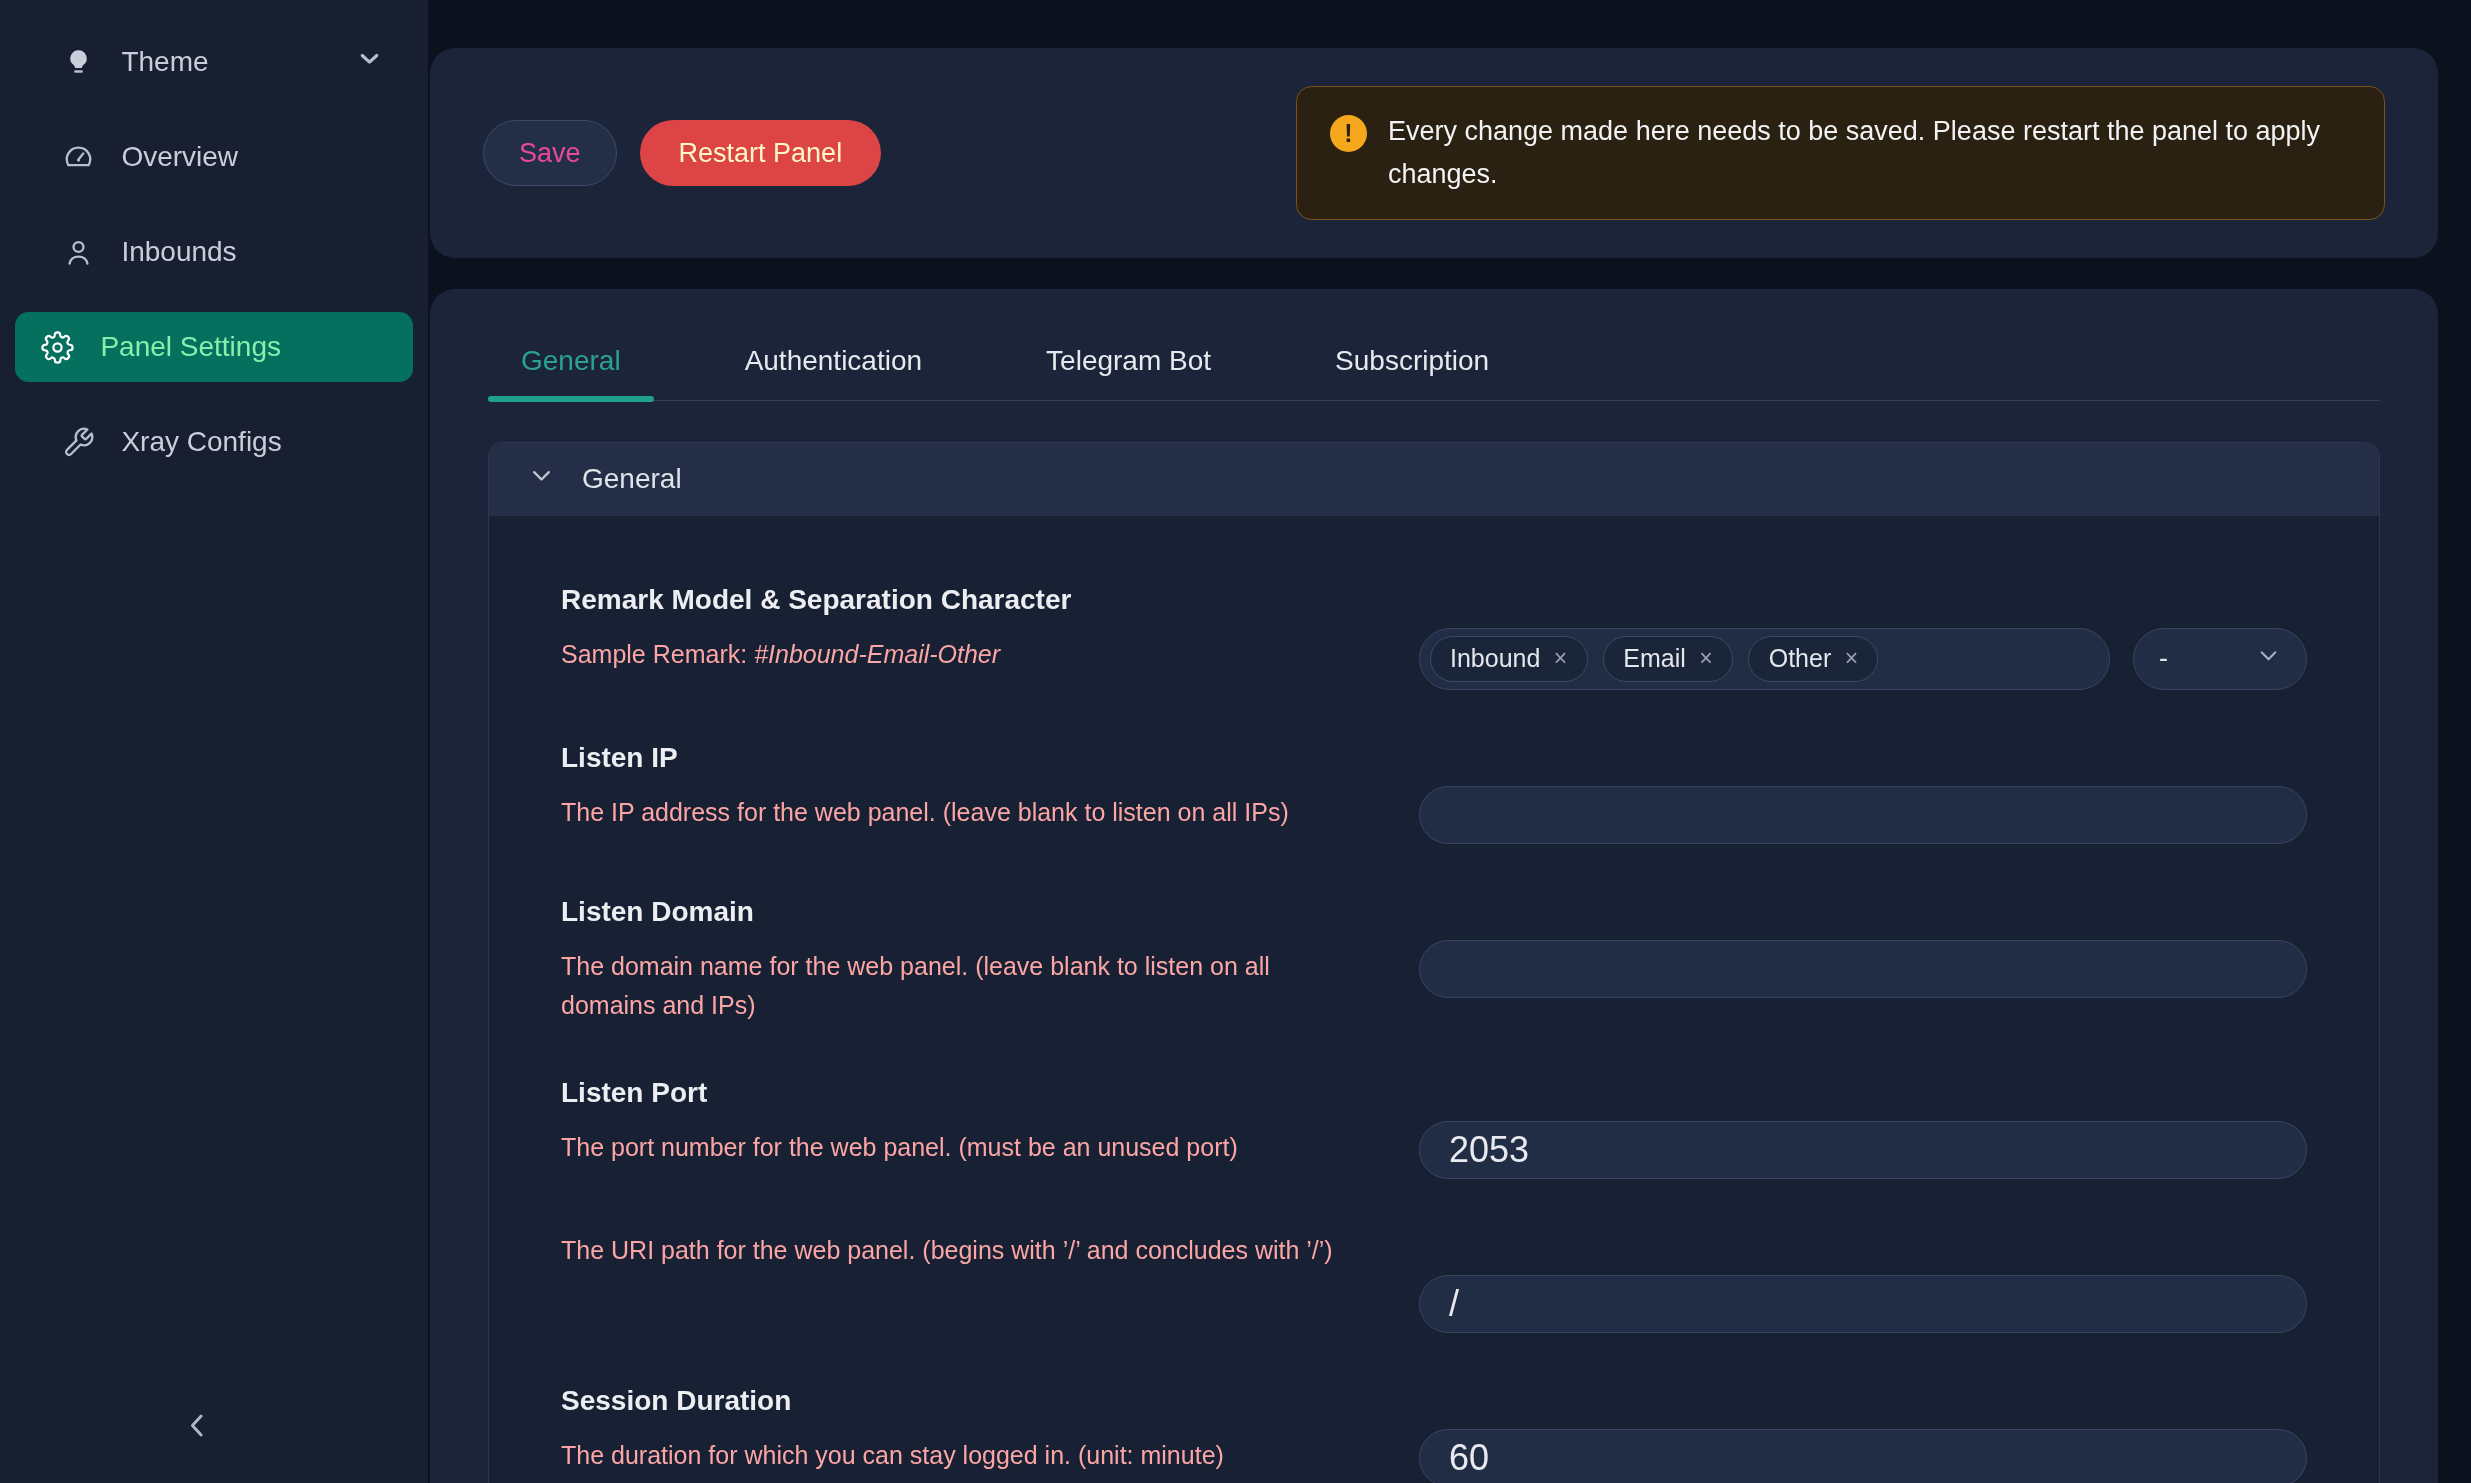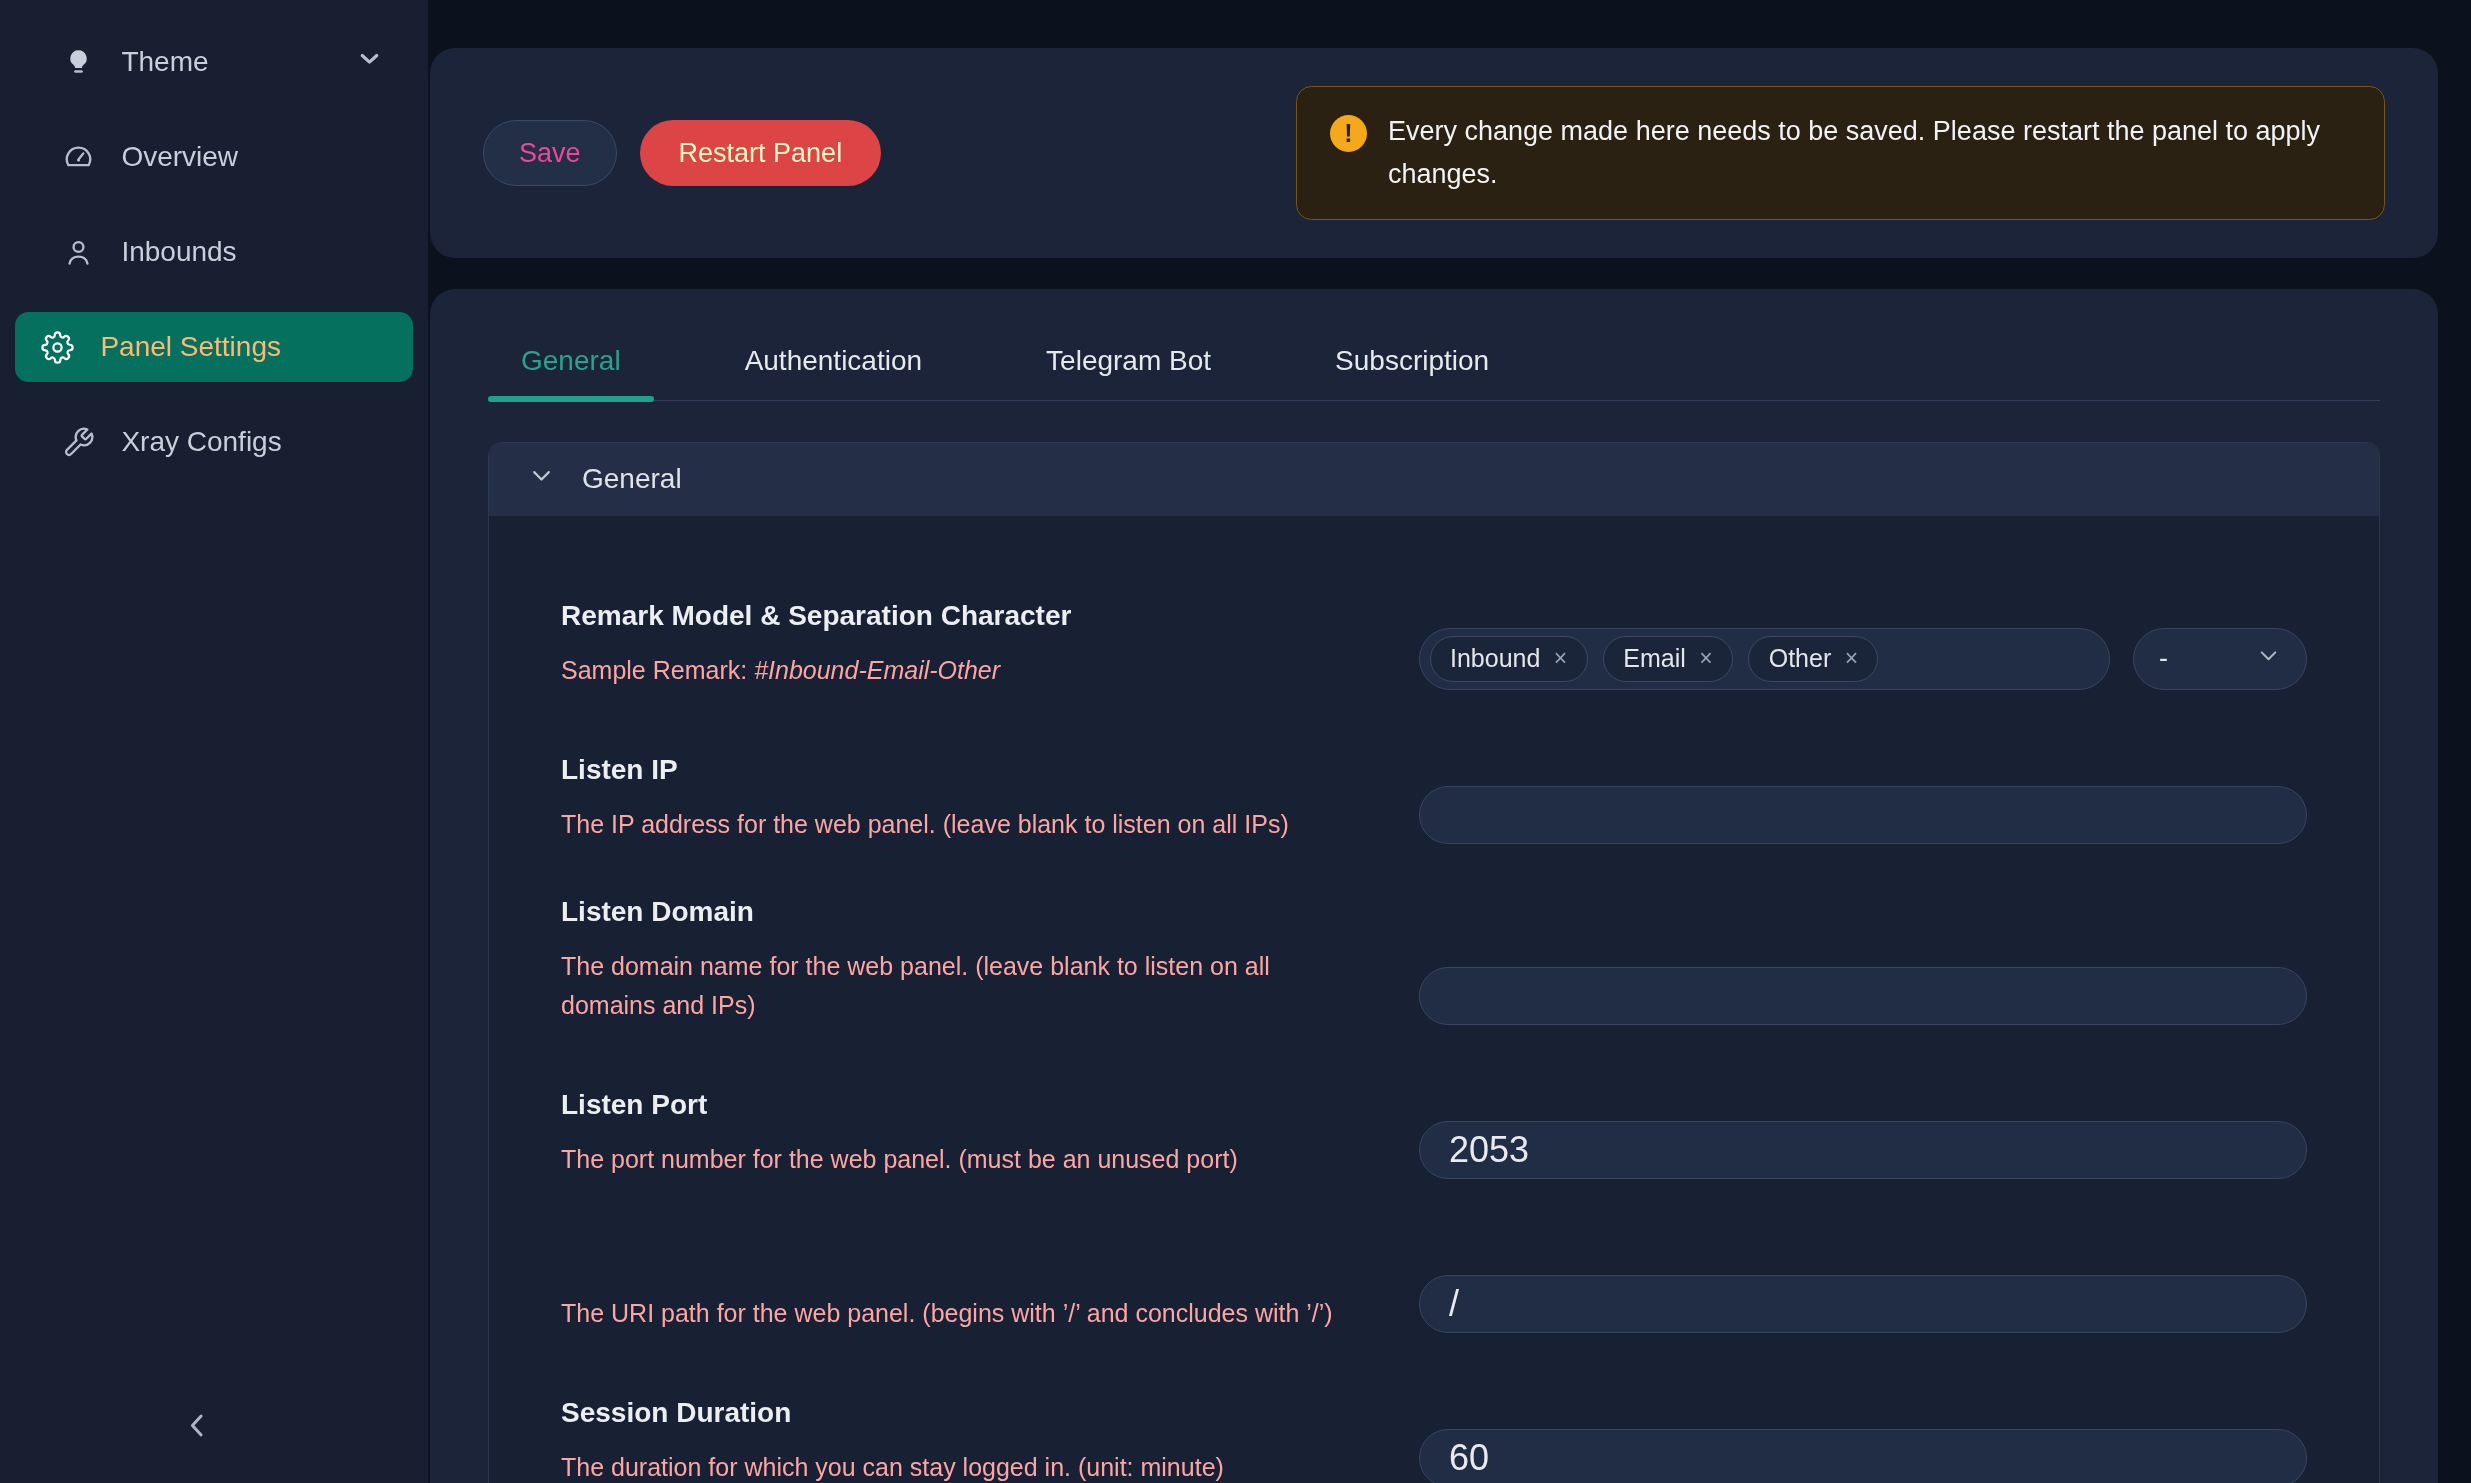--- a/index.html
+++ b/index.html
@@ -15,21 +15,21 @@
     position:absolute; left:0; top:0; width:428px; height:1483px;
     background:#171f30; padding-top:27px;
   }
   .side-item {
     display:flex; align-items:center; height:70px;
     margin:0 15.4px 25px 15.4px; padding:0 29px 0 46px;
     border-radius:13.5px; color:#c9cfda; font-size:28px; cursor:pointer;
   }
   .side-item .icon { width:35px; height:35px; flex:none; margin-right:25px; display:flex; align-items:center; justify-content:center; }
   .side-item svg { stroke:#b7bfcc; }
-  .side-item.active { background:#05705e; color:#fdba74;padding-left:25px; }
+  .side-item.active { background:#05705e; color:#86efac;padding-left:25px; }
   .side-item.active svg { stroke:#ffffff; }
   .side-chevron { margin-left:auto; }
   .collapse-btn {
     position:absolute; bottom:21px; left:162px; width:70px; height:70px;
     display:flex; align-items:center; justify-content:center; cursor:pointer;
   }
   
   .main { margin-left:394px; padding:48px 34px 0 36px; }
   .card { background:#1b2438; border-radius:25px; }
   .toolbar-card {
@@ -69,21 +69,21 @@
     content:""; position:absolute; left:0; right:0; bottom:-1.9px; height:5.8px;
     background:#1fa18d; border-radius:2.9px;
   }
   .section { margin-top:41px; border:1.9px solid #2c3750; border-radius:13.5px; overflow:hidden; }
   .section-header {
     height:73px; background:#242e46; display:flex; align-items:center;
     padding:0 39px; gap:27px; font-size:28px; color:#dfe3ea; cursor:pointer;
   }
   .section-body { background:#182133; padding:68px 72px 39px; }
   
-  .frow { display:flex; align-items:flex-end; margin-bottom:52px;gap:15px; }
+  .frow { display:flex; align-items:flex-start; margin-bottom:52px;gap:15px; }
   .frow-left { flex:1; padding-right:58px; }
   .frow-right { width:888px; flex:none;margin-top:44px; }
   .flabel { font-size:28px; font-weight:700; color:#eceef2; margin-bottom:19.3px; }
   .fdesc { font-size:25px; color:#fca5a5; line-height:1.55; max-width:869px; }
   .fdesc .sample { font-style:italic; }
   .finput {
     width:100%; height:58px; background:#212c45; border:1.9px solid #39455f;
     border-radius:29px; color:#e8eaef; font-size:36px; padding:0 29px;
     font-family:"Liberation Sans", sans-serif; outline:none;
   }

